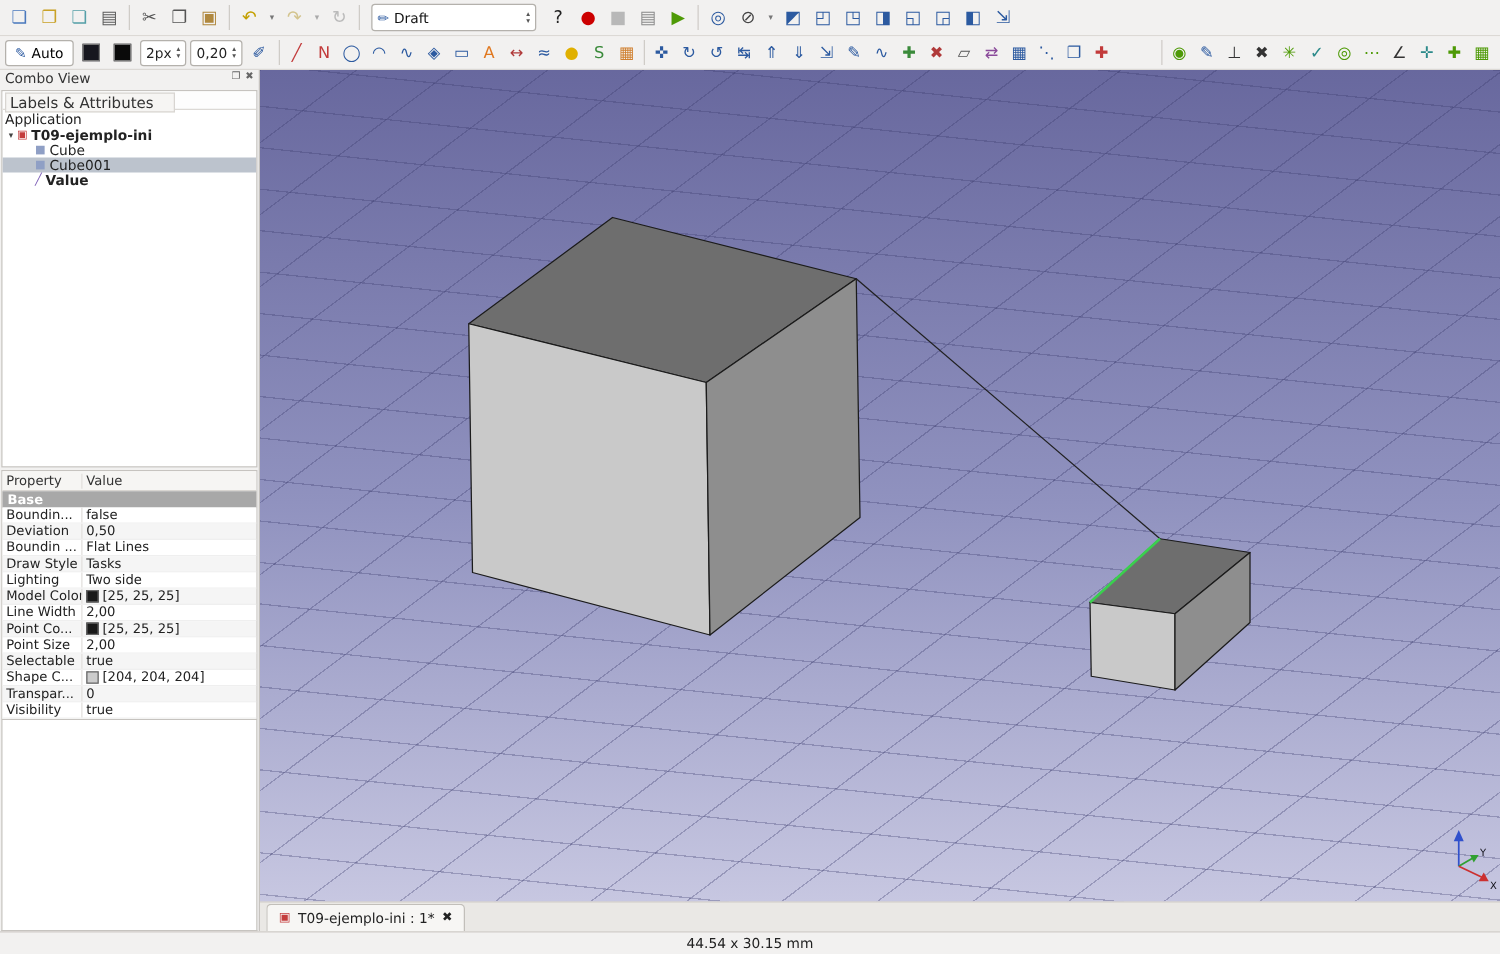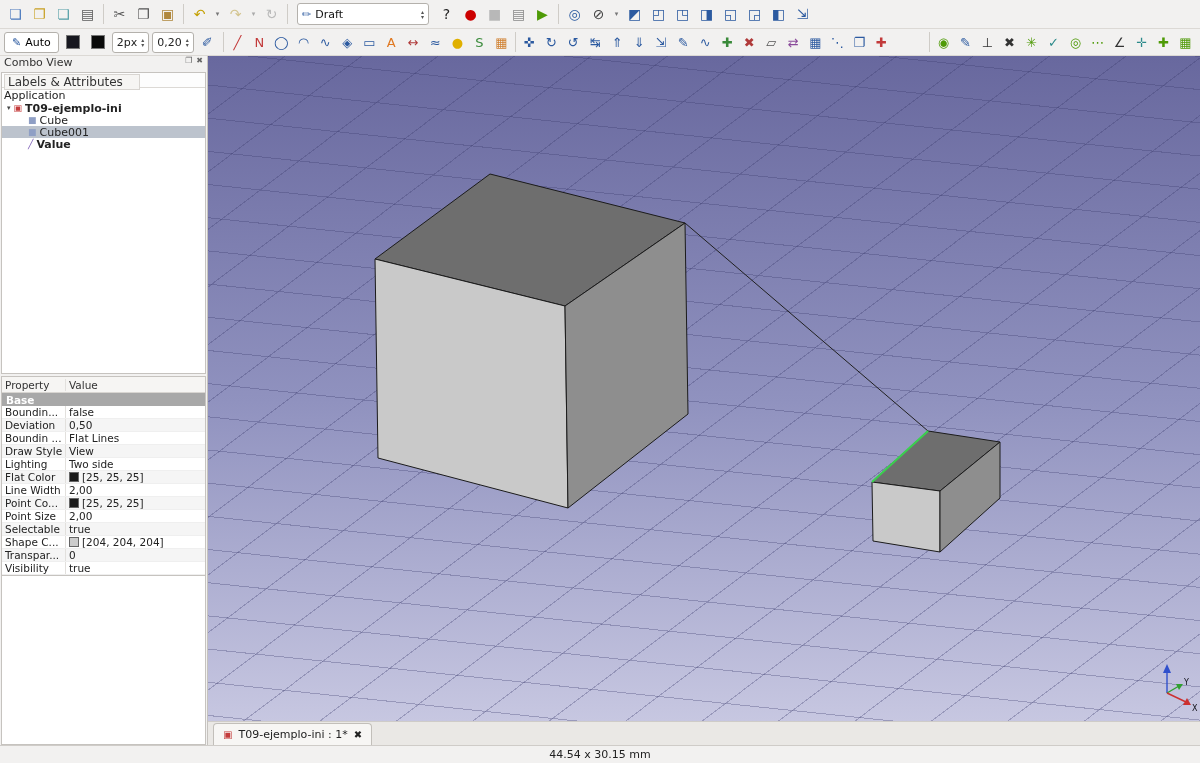--- a/index.html
+++ b/index.html
@@ -457,34 +457,34 @@
                 <span class="pcell colv">
 
                   <span>Flat Lines</span>
                 </span>
               </div>
 
               <div class="prop-row">
                 <span class="pcell colw">Draw Style</span>
                 <span class="pcell colv">
 
-                  <span>View</span>
+                  <span>Tasks</span>
                 </span>
               </div>
 
               <div class="prop-row">
                 <span class="pcell colw">Lighting</span>
                 <span class="pcell colv">
 
                   <span>Two side</span>
                 </span>
               </div>
 
               <div class="prop-row">
-                <span class="pcell colw">Flat Color</span>
+                <span class="pcell colw">Model Color</span>
                 <span class="pcell colv">
                   <span class="pswatch" style="background: rgb(25, 25, 25);"></span>
                   <span>[25, 25, 25]</span>
                 </span>
               </div>
 
               <div class="prop-row">
                 <span class="pcell colw">Line Width</span>
                 <span class="pcell colv">
 

